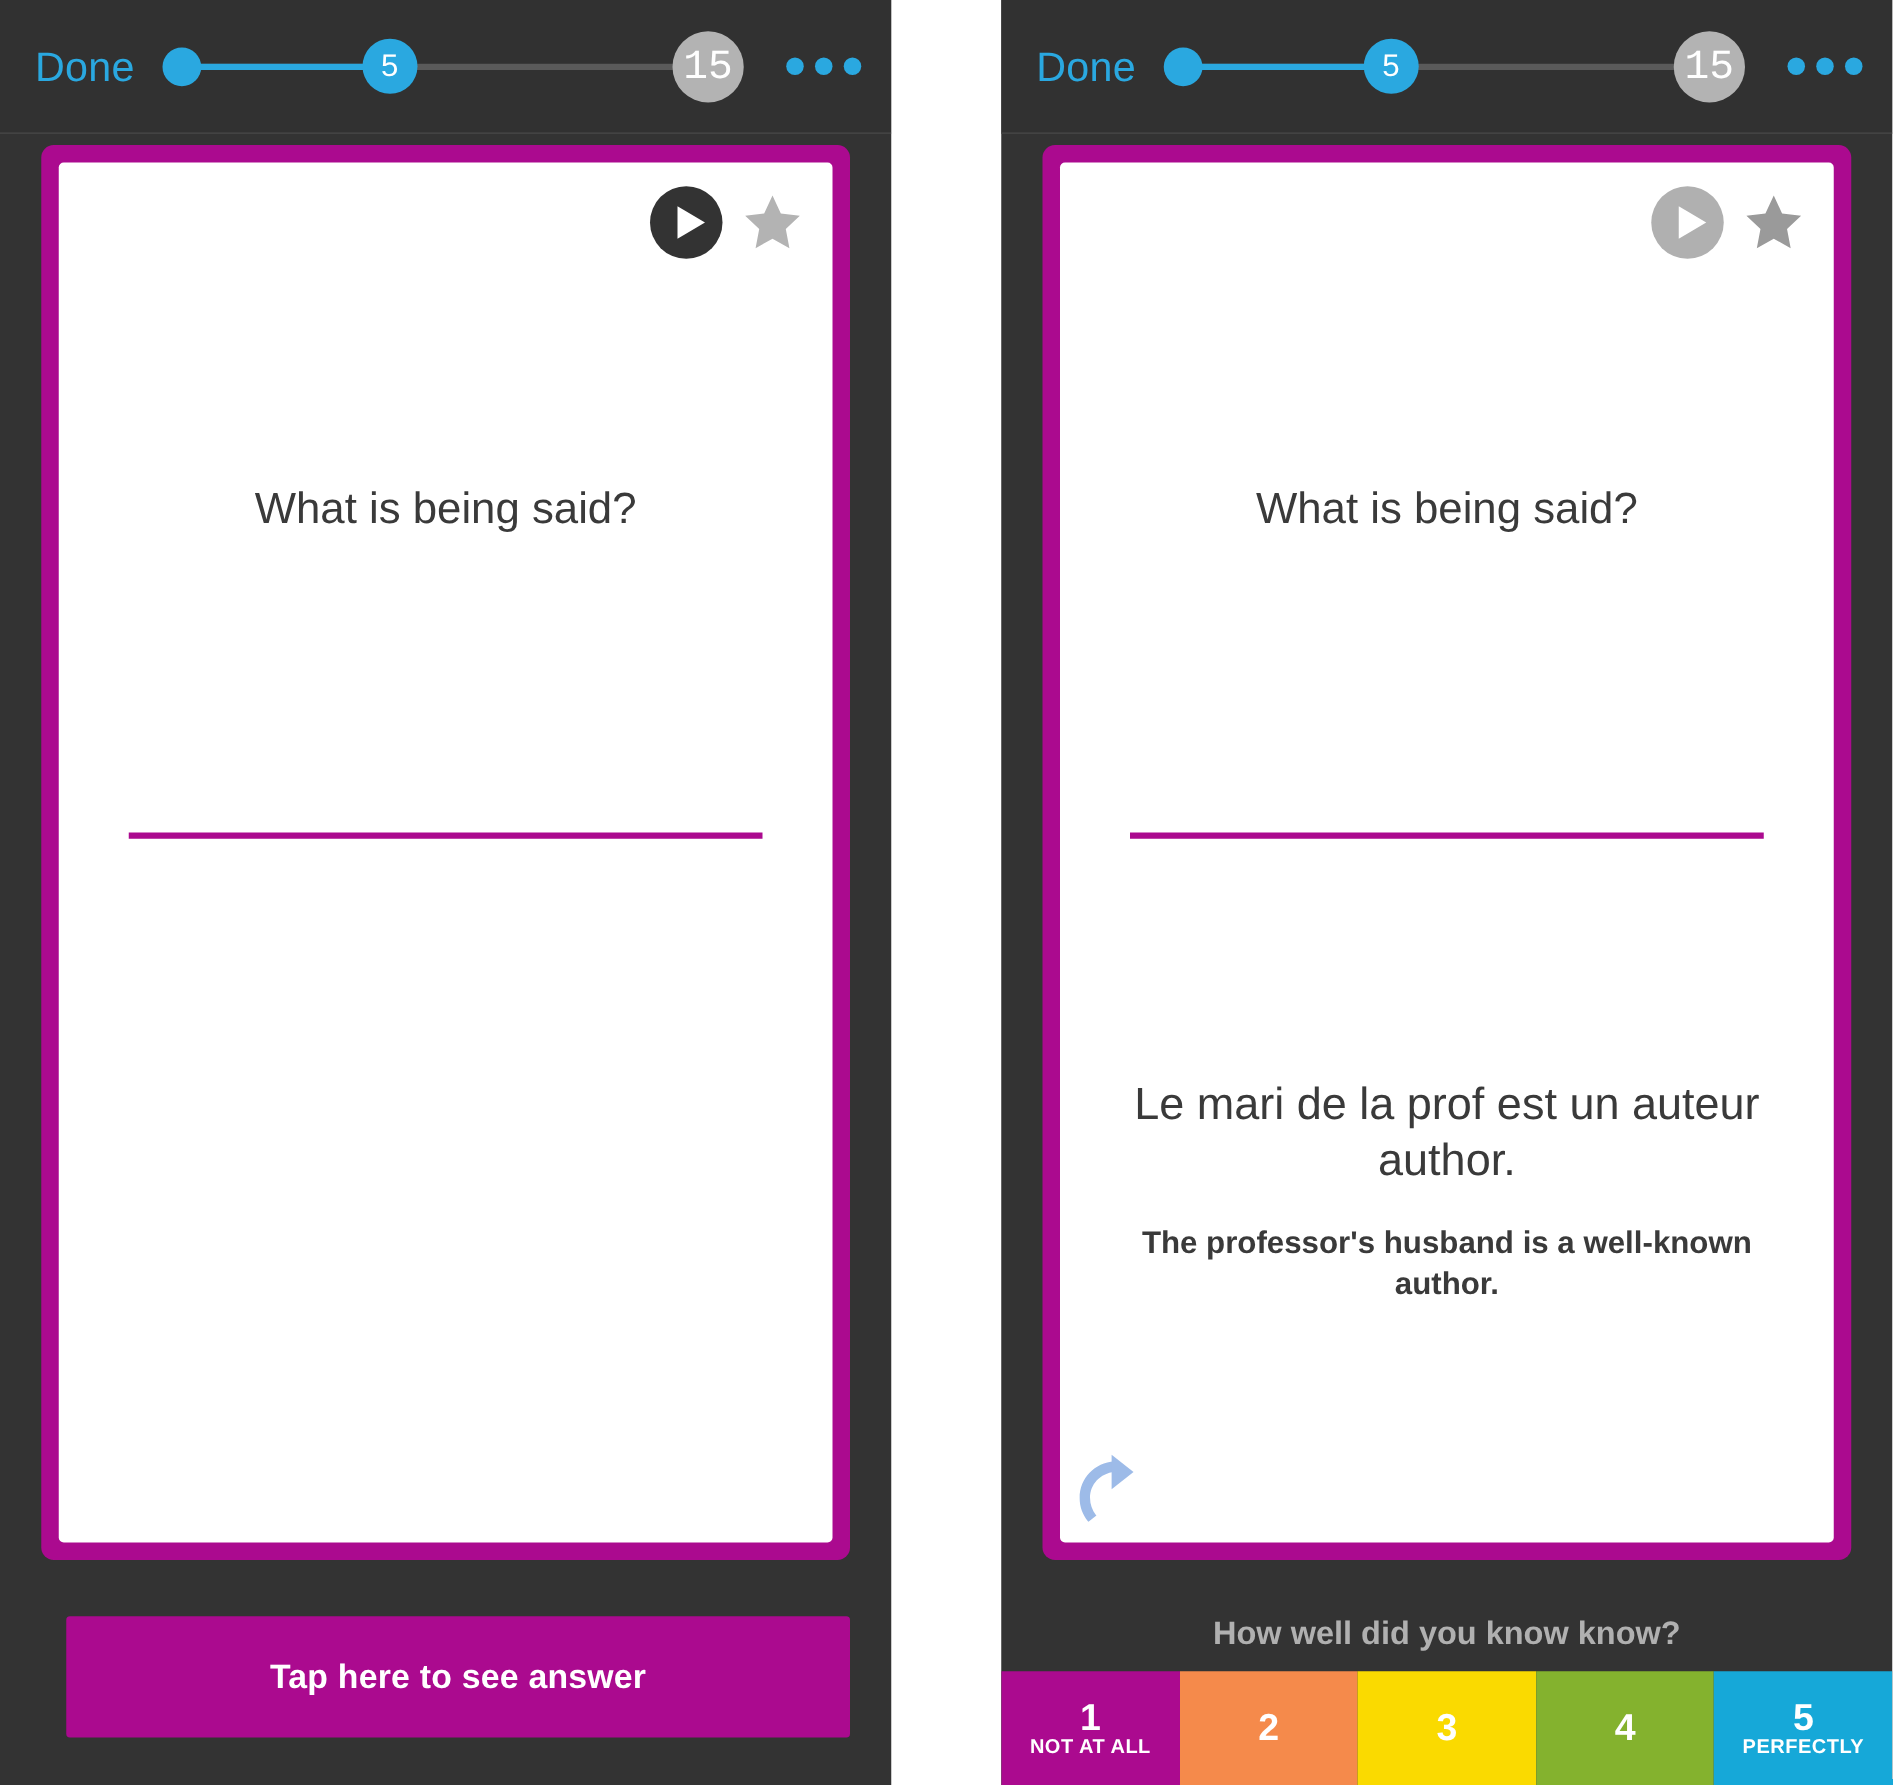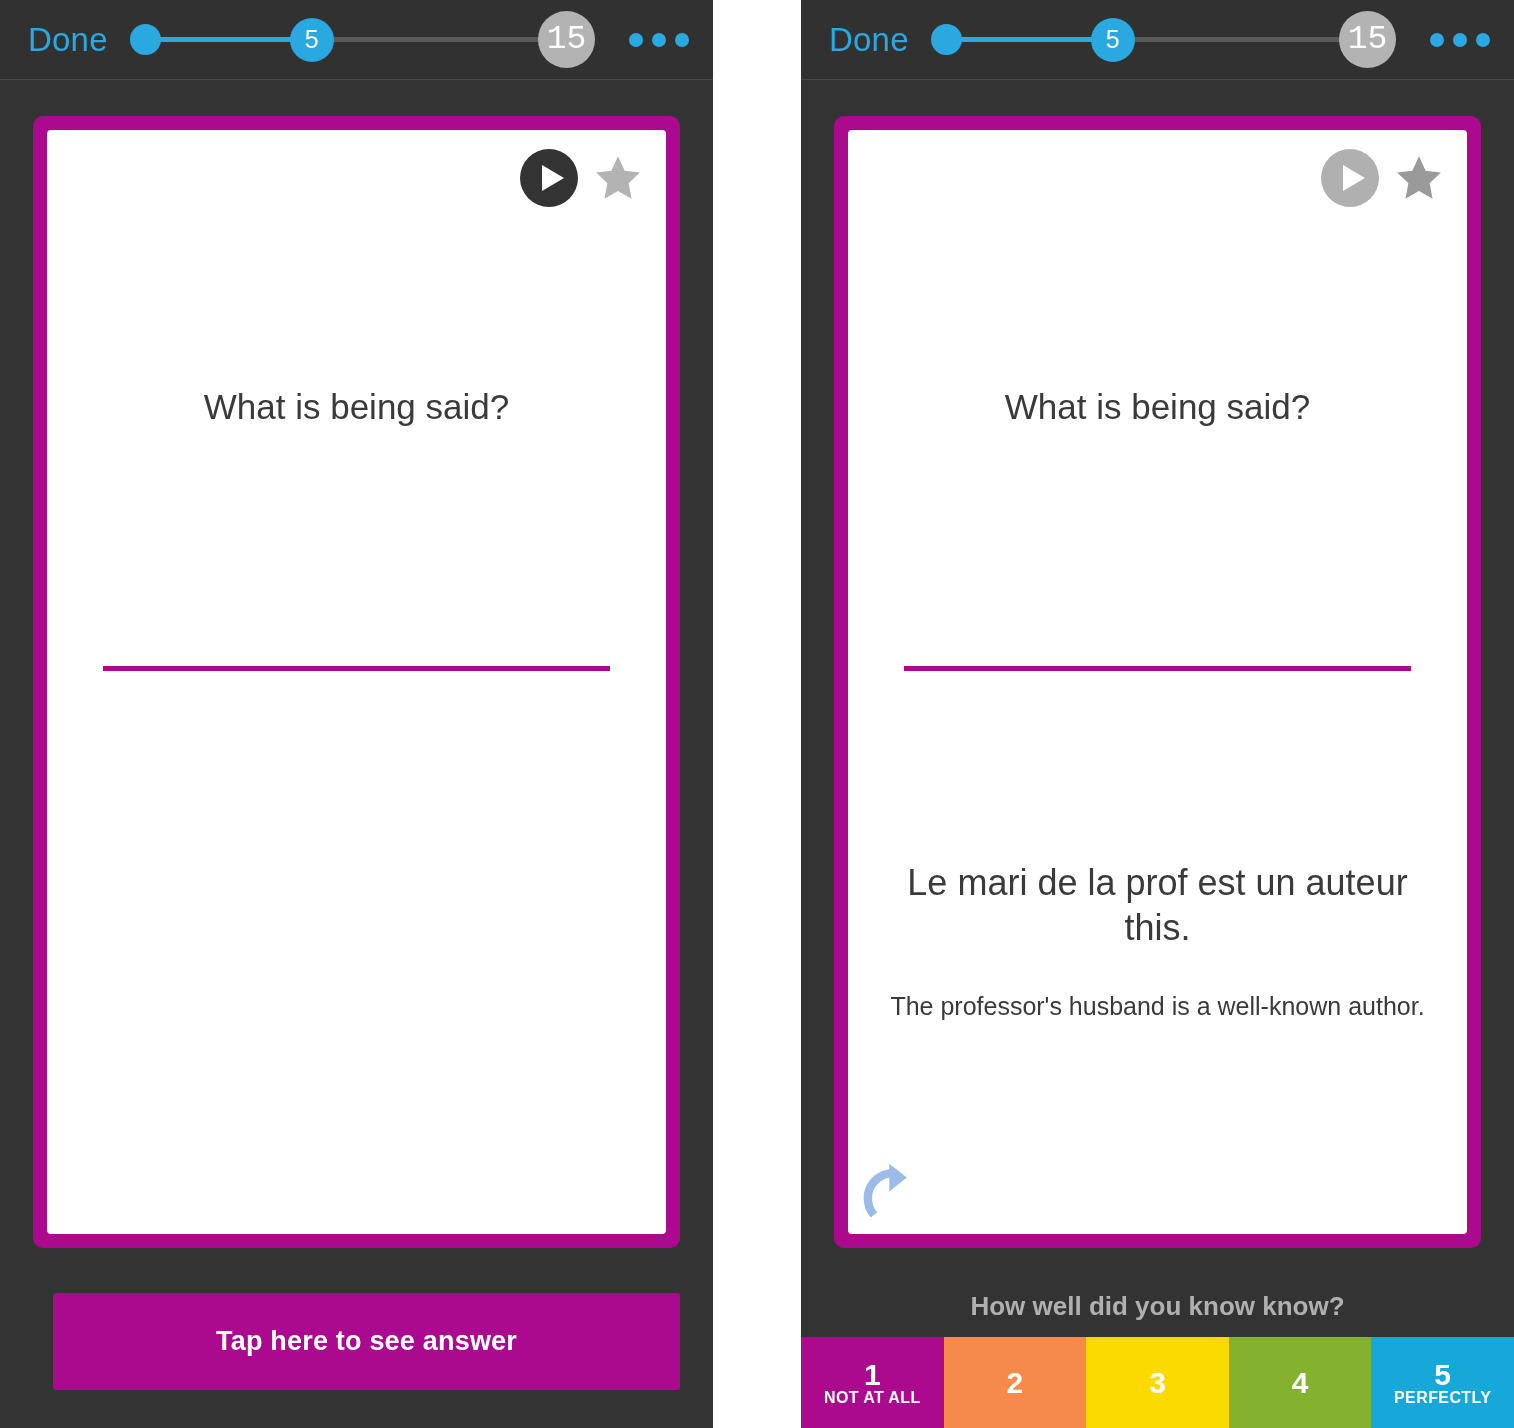--- a/index.html
+++ b/index.html
@@ -26,21 +26,21 @@
     overflow: hidden;
     flex: 0 0 auto;
   }
   .panel-left  { width: 713px; }
   .panel-gap   { width: 88px; background: #ffffff; flex: 0 0 auto; }
   .panel-right { width: 713px; }
 
   
   .topbar {
     position: relative;
-    height: 80px;
+    height: 107px;
     background: #313131;
     border-bottom: 1px solid #4a4a4a;
     display: flex;
     align-items: center;
     box-sizing: border-box;
   }
   .done-label {
     color: #2aa8e0;
     font-size: 33px;
     font-weight: 400;
@@ -199,24 +199,25 @@
     right: 34px;
     top: 730px;
     text-align: center;
   }
   .answer-main {
     font-size: 36px;
     color: #3a3a3a;
     line-height: 1.25;
   }
   .answer-sub {
-    margin-top: 40px;
+    margin-top: 28px;
     font-size: 25px;
     color: #3a3a3a;
     line-height: 1.3;
+    font-weight: bold;
   }
   .undo-icon {
     position: absolute;
     left: 14px;
     bottom: 8px;
   }
 
   
   .tap-btn {
     position: absolute;
@@ -351,21 +352,21 @@
           </div>
           <svg class="star-icon" width="52" height="50" viewBox="0 0 24 24">
             <path fill="#9a9a9a" d="M12 1.6l3.2 6.9 7.3.9-5.4 5.1 1.4 7.4-6.5-3.7-6.5 3.7 1.4-7.4L1.5 9.4l7.3-.9z"></path>
           </svg>
         </div>
 
         <div class="question-text">What is being said?</div>
         <div class="divider"></div>
 
         <div class="answer-block">
-          <div class="answer-main">Le mari de la prof est un auteur this.</div>
+          <div class="answer-main">Le mari de la prof est un auteur author.</div>
           <div class="answer-sub">The professor's husband is a well-known author.</div>
         </div>
 
         <svg class="undo-icon" width="70" height="64" viewBox="0 0 32 30">
           <path fill="#9dbbe8" d="M13.5 3.2v4.0C8.1 7.9 4.3 11.8 4.3 17.1c0 2.4 0.8 4.6 2.2 6.3l0.2 0.2 -3.0 2.4 -0.2-0.2C1.5 23.4 0.4 20.4 0.4 17.1c0-7.5 5.6-13.2 13.1-13.8V3.2z"></path>
           <path fill="#9dbbe8" d="M12.4 0.8l8.2 6.5 -8.2 6.5z"></path>
         </svg>
 
       </div>
     </div>

